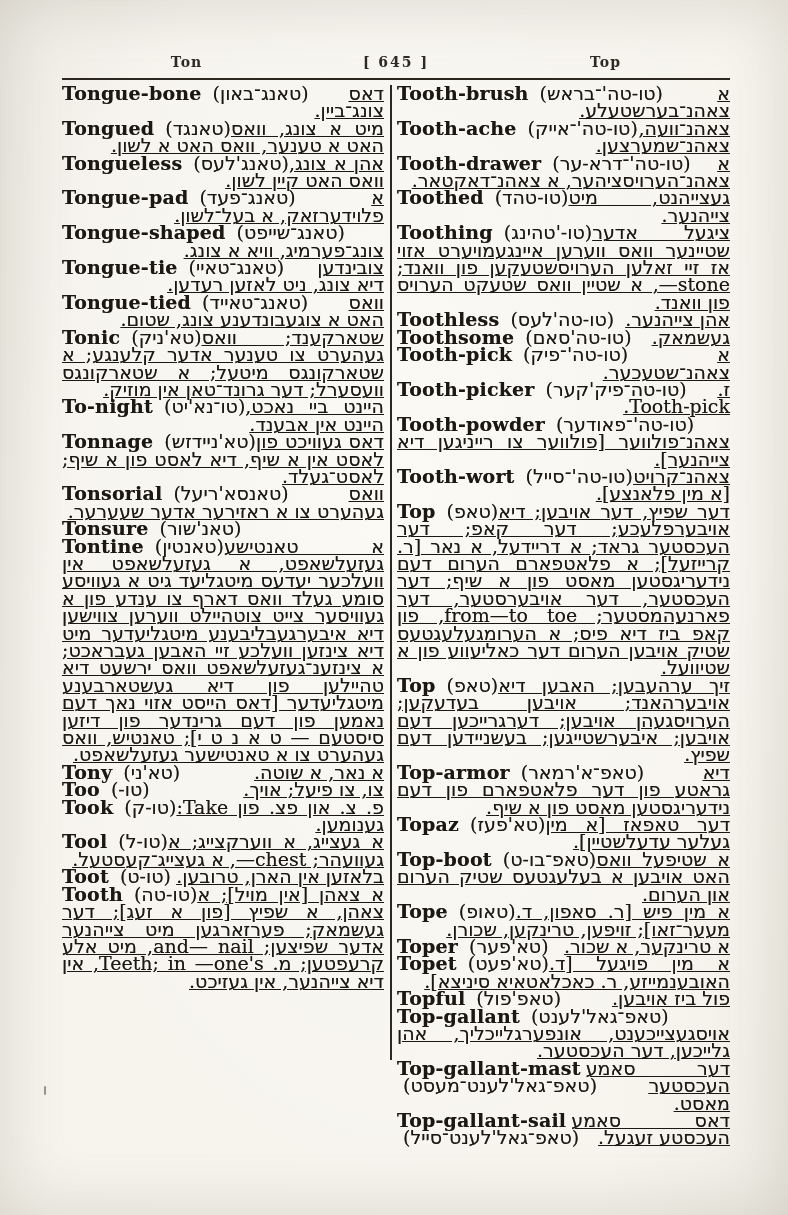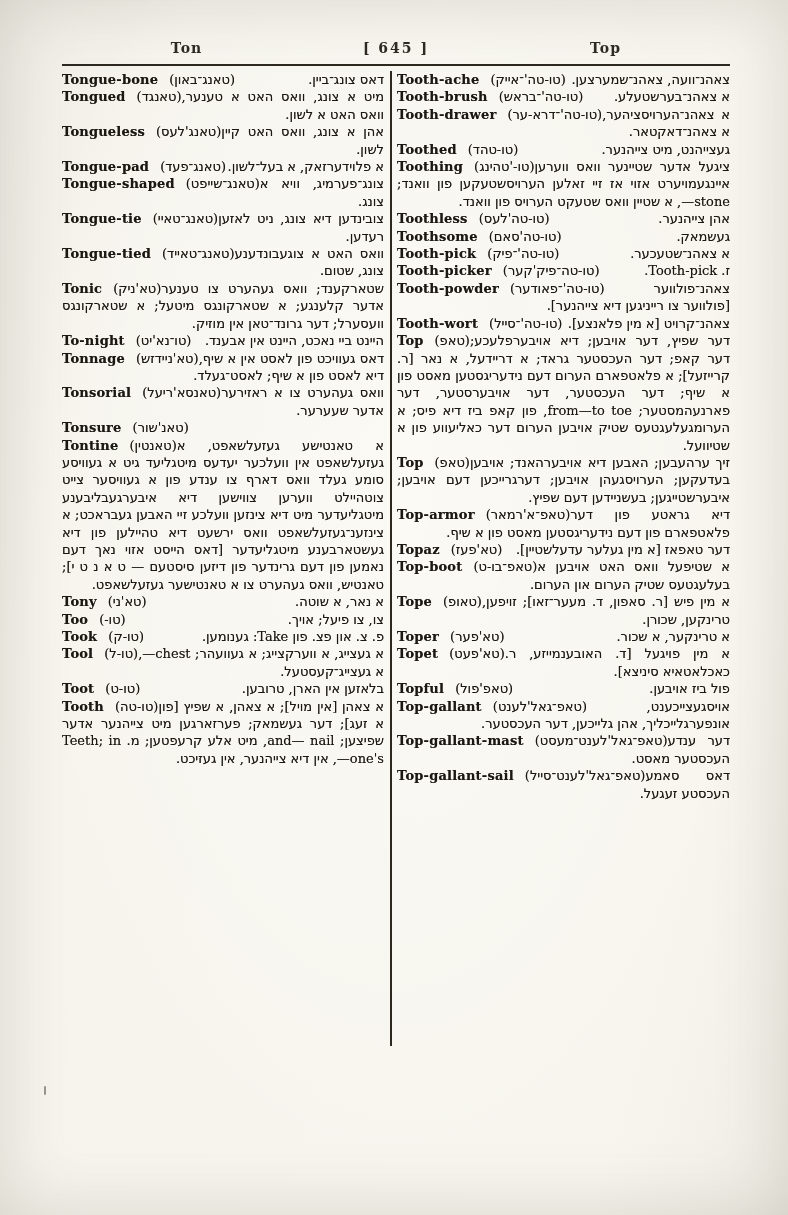--- a/index.html
+++ b/index.html
@@ -10,21 +10,21 @@
     background:
       radial-gradient(ellipse at 50% 40%, rgba(255,255,252,0.5), rgba(0,0,0,0) 70%),
       linear-gradient(105deg, #efede6 0%, #f6f4ed 18%, #f7f5ee 82%, #efede5 100%);
     box-shadow: inset 0 0 70px rgba(110,100,80,0.22);
     overflow:hidden;
     font-family:"DejaVu Serif", "DejaVu Sans", serif;
     color:#1b1813;
   }
   .header-row {
     display:flex;
-    padding:40px 58px 8px 62px;
+    padding:54px 58px 8px 62px;
     align-items:baseline;
     font-size:14px;
     font-weight:bold;
     color:#2e2a23;
     letter-spacing:1px;
   }
   .header-row .hz { flex:1; text-align:center; }
   .header-row .hz.center { flex:0 0 170px; letter-spacing:2px;text-align:center; }
   .top-rule {
     margin:0 58px 0 62px;
@@ -42,24 +42,25 @@
   .divider {
     flex:0 0 2px;
     width:2px;
     height:975px;
     background:#2c2820;
     margin:0 5px 0 6px;
   }
   .entry {
     direction:rtl;
     text-align:justify;
-    font-size:13px;
+    font-size:19px;
     line-height:17.4px;
     display:flow-root;
     text-shadow:0 0 0.4px rgba(20,16,10,0.55);
+    text-decoration:underline;
   }
   .hw {
     float:left;
     direction:ltr;
     unicode-bidi:isolate;
     font-weight:bold;
     letter-spacing:0.2px;
     padding-right:5px;
     white-space:nowrap;
   }
@@ -208,32 +209,32 @@
           <span class="pron">(טו-טה)</span>
           <span class="def">א צאהן [אין מויל]; א צאהן, א שפיץ [פון א זעג]; דער געשמאק; פערזארגען מיט צייהנער אדער שפיצען; and— nail, מיט אלע קרעפטען; מ. Teeth; in —one's, אין דיא צייהנער, אין געזיכט.</span>
         </div>
       </div>
 
     <div class="divider"></div>
 
     <div class="col right">
 
         <div class="entry">
+          <span class="hw">Tooth-brush</span>
+          <span class="pron">(טו-טה'־בראש)</span>
+          <span class="def">א צאהנ־בערשטעלע.</span>
+        </div>
+
+        <div class="entry">
           <span class="hw">Tooth-ache</span>
           <span class="pron">(טו-טה'־אייק)</span>
           <span class="def">צאהנ־וועה, צאהנ־שמערצען.</span>
         </div>
 
         <div class="entry">
-          <span class="hw">Tooth-brush</span>
-          <span class="pron">(טו-טה'־בראש)</span>
-          <span class="def">א צאהנ־בערשטעלע.</span>
-        </div>
-
-        <div class="entry">
           <span class="hw">Tooth-drawer</span>
           <span class="pron">(טו-טה'־דרא-ער)</span>
           <span class="def">א צאהנ־הערויסציהער, א צאהנ־דאקטאר.</span>
         </div>
 
         <div class="entry">
           <span class="hw">Toothed</span>
           <span class="pron">(טו-טהד)</span>
           <span class="def">געצייהנט, מיט צייהנער.</span>
         </div>
@@ -336,21 +337,21 @@
 
         <div class="entry">
           <span class="hw">Top-gallant</span>
           <span class="pron">(טאפ־גאל'לענט)</span>
           <span class="def">אויסגעצייכענט, אונפערגלייכליך, אהן גלייכען, דער העכסטער.</span>
         </div>
 
         <div class="entry">
           <span class="hw">Top-gallant-mast</span>
           <span class="pron">(טאפ־גאל'לענט־מעסט)</span>
-          <span class="def">דער ענדע העכסטער מאסט.</span>
+          <span class="def">דער סאמע העכסטער מאסט.</span>
         </div>
 
         <div class="entry">
           <span class="hw">Top-gallant-sail</span>
           <span class="pron">(טאפ־גאל'לענט־סייל)</span>
           <span class="def">דאס סאמע העכסטע זעגעל.</span>
         </div>
       </div>
 
   </div>

